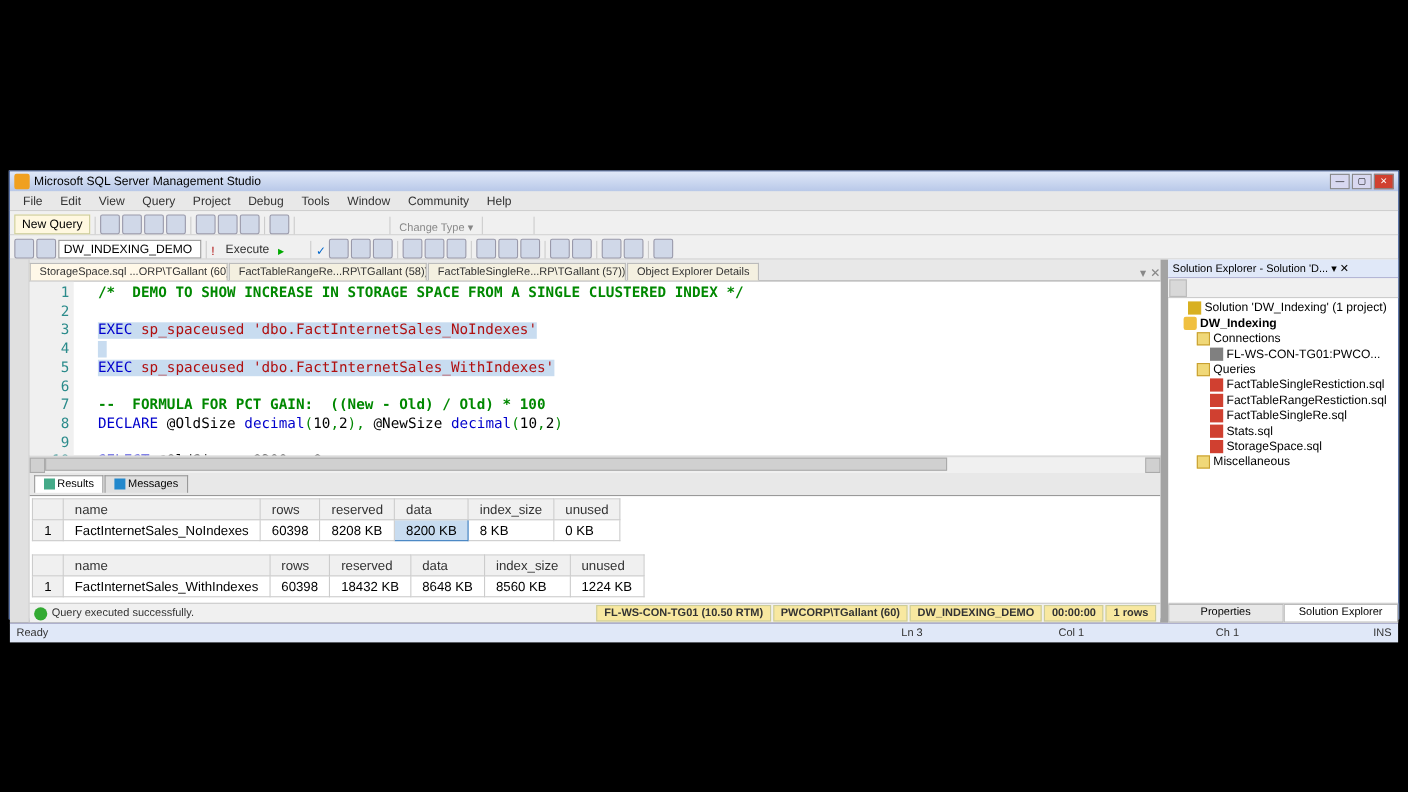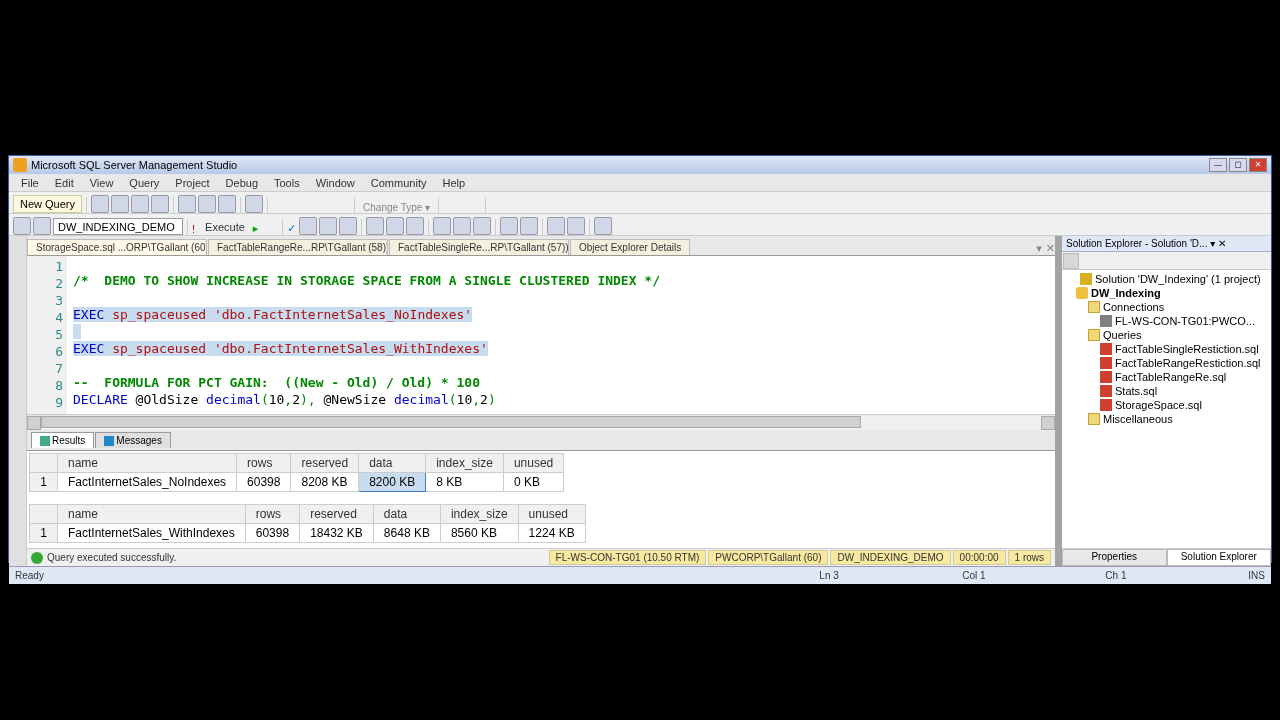--- a/index.html
+++ b/index.html
@@ -23,21 +23,21 @@
 .tb-text { color: #888; font-size: 10px; padding: 0 4px; }
 .main { display: flex; height: calc(100% - 76px); }
 .leftstrip { width: 18px; background: #e0e0e0; border-right: 1px solid #ccc; writing-mode: vertical-lr; text-align: center; padding-top: 4px; font-size: 10px; color: #666; }
 .center { flex: 1; display: flex; flex-direction: column; }
 .tabs { background: #e8e8e8; height: 20px; display: flex; align-items: flex-end; border-bottom: 1px solid #999; }
 .tab { background: #f4f0e0; border: 1px solid #bbb; border-bottom: none; padding: 2px 8px; margin-right: 1px; font-size: 10px; color: #333; max-width: 180px; white-space: nowrap; overflow: hidden; }
 .tab.active { background: #fff8e8; }
 .tab-close-x { float: right; margin-left: 4px; color: #888; }
 .editor { flex: 0 0 158px; display: flex; background: #fff; overflow: hidden; position: relative; }
 .gutter { width: 40px; background: #f0f0f0; color: #2b8b8b; text-align: right; padding: 2px 4px; font-family: Consolas, monospace; font-size: 13px; line-height: 17px; }
-.code { flex: 1; padding: 16px 6px; font-family: Consolas, monospace; font-size: 13px; line-height: 17px; color: #000; white-space: pre; overflow: hidden; }
+.code { flex: 1; padding: 2px 6px; font-family: Consolas, monospace; font-size: 13px; line-height: 17px; color: #000; white-space: pre; overflow: hidden; margin-left: 16px; }
 .c-blue { color: #0000cc; }
 .c-green { color: #008800; font-weight: bold; }
 .c-red { color: #b01010; }
 .c-gray { color: #008800; }
 .hl { background: #c8dcf0; }
 .hscroll { height: 16px; background: #e8e8e8; border-top: 1px solid #ccc; display: flex; align-items: center; }
 .hscroll .arrow { width: 14px; height: 14px; background: #d0d0d0; border: 1px solid #aaa; }
 .hscroll .track { flex: 1; height: 14px; background: #f0f0f0; position: relative; }
 .hscroll .thumb { position: absolute; left: 0; width: 820px; height: 12px; background: #d0d0d0; border: 1px solid #aaa; top: 0; }
 .results-tabs { height: 20px; display: flex; align-items: center; background: #e8e8e8; padding-left: 4px; }
@@ -47,21 +47,21 @@
 .rtab-icon.msg { background: #28c; }
 .results { flex: 1; background: #fff; border-top: 1px solid #999; overflow: hidden; padding: 2px; }
 .grid { border-collapse: collapse; font-size: 12px; margin-bottom: 12px; }
 .grid th, .grid td { border: 1px solid #ccc; padding: 2px 10px; text-align: left; white-space: nowrap; }
 .grid th { background: #f0f0f0; font-weight: normal; color: #333; }
 .grid .rownum { background: #f0f0f0; text-align: center; width: 28px; }
 .grid td.sel { background: #c8dcf0; border: 1px solid #4080c0; }
 .status-q { height: 18px; background: #f0f0f0; border-top: 1px solid #ccc; display: flex; align-items: center; padding: 0 4px; font-size: 10px; }
 .status-q .ok-icon { width: 12px; height: 12px; background: #3a3; border-radius: 6px; margin-right: 4px; }
 .status-q .msg { flex: 1; color: #333; }
-.status-q .cell { background: #f8e8a0; border: 1px solid #cc9; padding: 1px 6px; margin-left: 2px; color: #333; }
+.status-q .cell { background: #f8e8a0; border: 1px solid #cc9; padding: 1px 6px; margin-left: 2px; color: #333; font-weight: bold; }
 .right { width: 216px; border-left: 7px solid #a3a3a3; background: #fff; display: flex; flex-direction: column; }
 .right-title { background: #e0e8f8; border-bottom: 1px solid #aac; padding: 2px 4px; font-size: 10px; display: flex; }
 .right-title .t { flex: 1; }
 .right-tb { height: 18px; background: #f0f0f0; border-bottom: 1px solid #ccc; display: flex; gap: 2px; padding: 1px; }
 .right-tb .ico { width: 16px; height: 16px; background: #d8d8d8; border: 1px solid #bbb; }
 .tree { flex: 1; padding: 2px; font-size: 11px; overflow: hidden; }
 .tree-node { padding: 1px 0 1px 16px; white-space: nowrap; display: flex; align-items: center; }
 .tree-node.d1 { padding-left: 12px; }
 .tree-node.d2 { padding-left: 24px; }
 .tree-node.d3 { padding-left: 36px; }
@@ -297,21 +297,21 @@
         <div class="tree-node d3">
             <span class="tree-ico sql"></span>
             <span>FactTableSingleRestiction.sql</span>
           </div>
         <div class="tree-node d3">
             <span class="tree-ico sql"></span>
             <span>FactTableRangeRestiction.sql</span>
           </div>
         <div class="tree-node d3">
             <span class="tree-ico sql"></span>
-            <span>FactTableRangeRe.sql</span>
+            <span>FactTableSingleRe.sql</span>
           </div>
         <div class="tree-node d3">
             <span class="tree-ico sql"></span>
             <span>Stats.sql</span>
           </div>
         <div class="tree-node d3">
             <span class="tree-ico sql"></span>
             <span>StorageSpace.sql</span>
           </div>
         <div class="tree-node d2">

